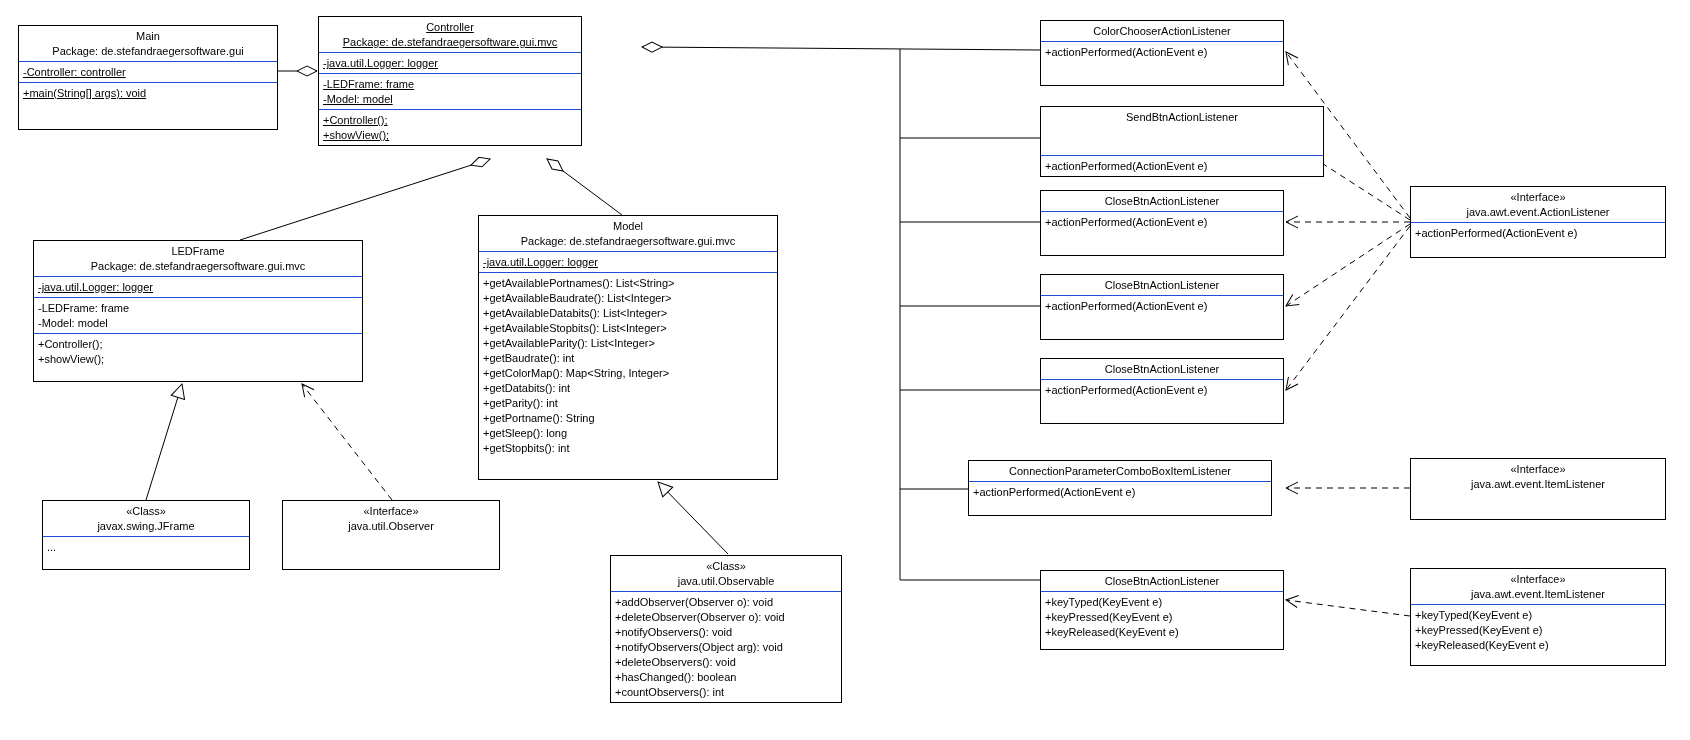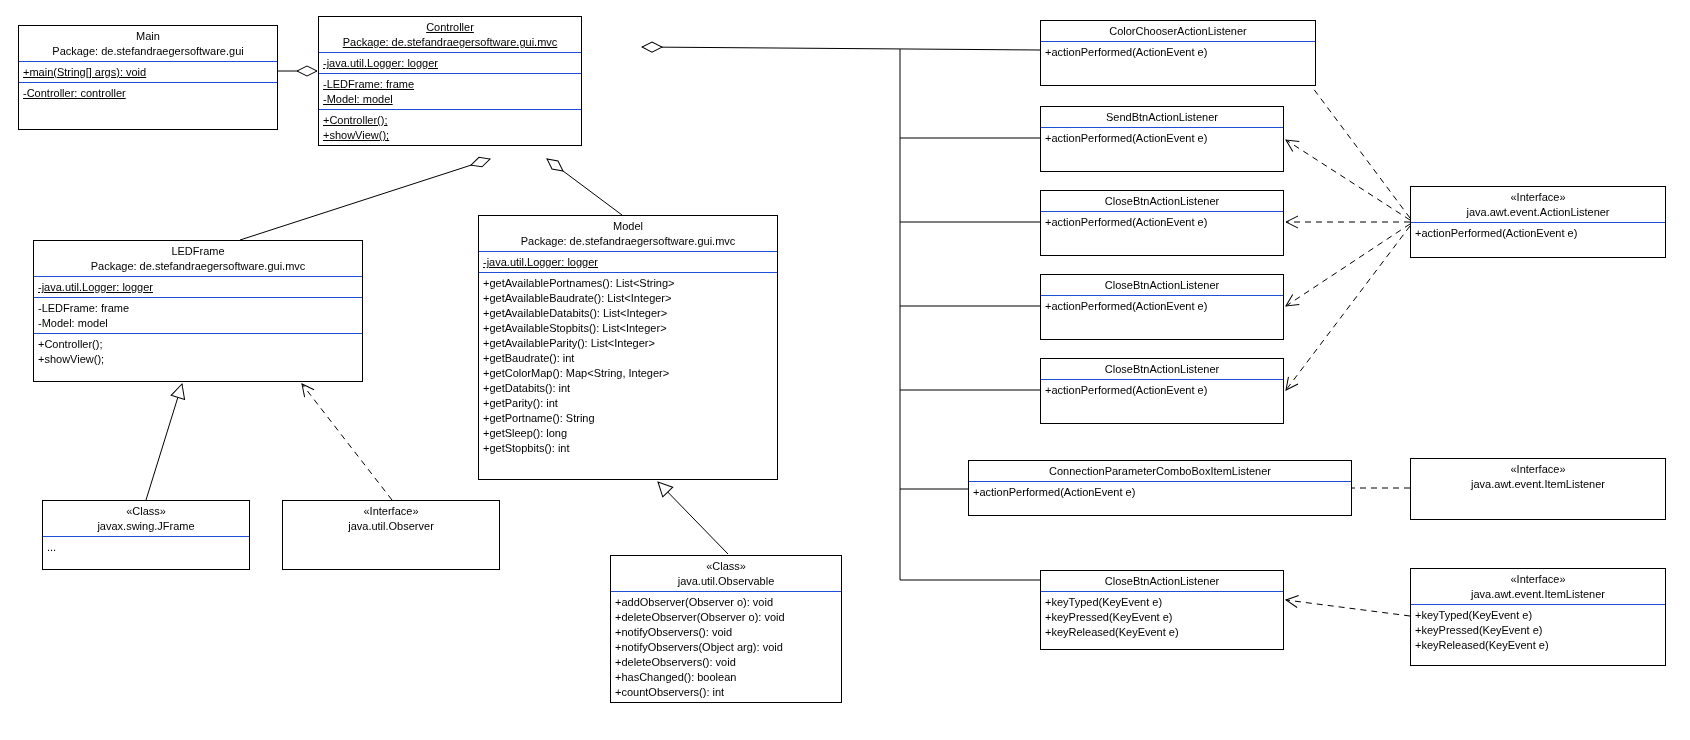--- a/index.html
+++ b/index.html
@@ -58,24 +58,24 @@
       <polyline points="1410,226 1286,390" class="edge dashed" marker-end="url(#m-arrow)"></polyline>
       <polyline points="1410,488 1286,488" class="edge dashed" marker-end="url(#m-arrow)"></polyline>
       <polyline points="1410,616 1286,600" class="edge dashed" marker-end="url(#m-arrow)"></polyline>
     </svg>
 <div class="class-box" style="left: 18px; top: 25px; width: 260px; min-height: 105px;">
     <div class="title">
         <div class="title-line">Main</div>
         <div class="title-line">Package: de.stefandraegersoftware.gui</div>
       </div>
   <div class="comp">
+        <div class="member u">-Controller: controller</div>
+      </div>
+      <div class="comp">
         <div class="member u">+main(String[] args): void</div>
-      </div>
-      <div class="comp">
-        <div class="member u">-Controller: controller</div>
       </div>
     </div>
     <div class="class-box" style="left: 318px; top: 16px; width: 264px; min-height: 130px; text-decoration: underline;">
     <div class="title">
         <div class="title-line">Controller</div>
         <div class="title-line">Package: de.stefandraegersoftware.gui.mvc</div>
       </div>
   <div class="comp">
         <div class="member u">-java.util.Logger: logger</div>
       </div>
@@ -151,29 +151,29 @@
   <div class="comp">
         <div class="member">+addObserver(Observer o): void</div>
         <div class="member">+deleteObserver(Observer o): void</div>
         <div class="member">+notifyObservers(): void</div>
         <div class="member">+notifyObservers(Object arg): void</div>
         <div class="member">+deleteObservers(): void</div>
         <div class="member">+hasChanged(): boolean</div>
         <div class="member">+countObservers(): int</div>
       </div>
     </div>
-    <div class="class-box" style="left: 1040px; top: 20px; width: 276px; min-height: 66px;">
+    <div class="class-box" style="left: 1040px; top: 20px; width: 244px; min-height: 66px;">
     <div class="title">
         <div class="title-line">ColorChooserActionListener</div>
       </div>
   <div class="comp">
         <div class="member">+actionPerformed(ActionEvent e)</div>
       </div>
     </div>
-    <div class="class-box" style="left: 1040px; top: 106px; width: 244px; min-height: 66px;">
+    <div class="class-box" style="left: 1040px; top: 106px; width: 284px; min-height: 66px; gap: 28px;">
     <div class="title">
         <div class="title-line">SendBtnActionListener</div>
       </div>
   <div class="comp">
         <div class="member">+actionPerformed(ActionEvent e)</div>
       </div>
     </div>
     <div class="class-box" style="left: 1040px; top: 190px; width: 244px; min-height: 66px;">
     <div class="title">
         <div class="title-line">CloseBtnActionListener</div>
@@ -191,21 +191,21 @@
       </div>
     </div>
     <div class="class-box" style="left: 1040px; top: 358px; width: 244px; min-height: 66px;">
     <div class="title">
         <div class="title-line">CloseBtnActionListener</div>
       </div>
   <div class="comp">
         <div class="member">+actionPerformed(ActionEvent e)</div>
       </div>
     </div>
-    <div class="class-box" style="left: 968px; top: 460px; width: 384px; min-height: 56px;">
+    <div class="class-box" style="left: 968px; top: 460px; width: 304px; min-height: 56px;">
     <div class="title">
         <div class="title-line">ConnectionParameterComboBoxItemListener</div>
       </div>
   <div class="comp">
         <div class="member">+actionPerformed(ActionEvent e)</div>
       </div>
     </div>
     <div class="class-box" style="left: 1040px; top: 570px; width: 244px; min-height: 80px;">
     <div class="title">
         <div class="title-line">CloseBtnActionListener</div>

